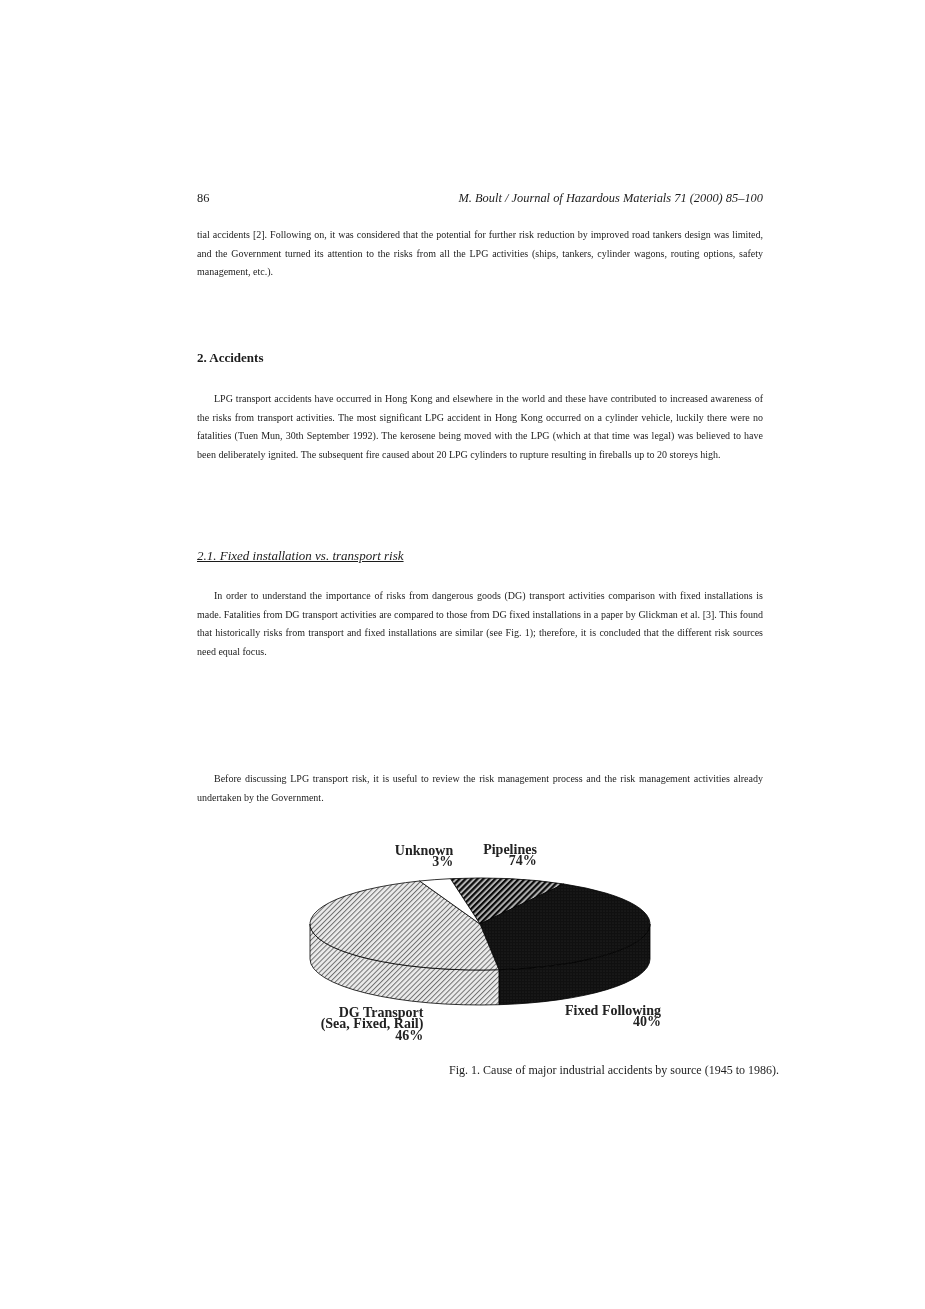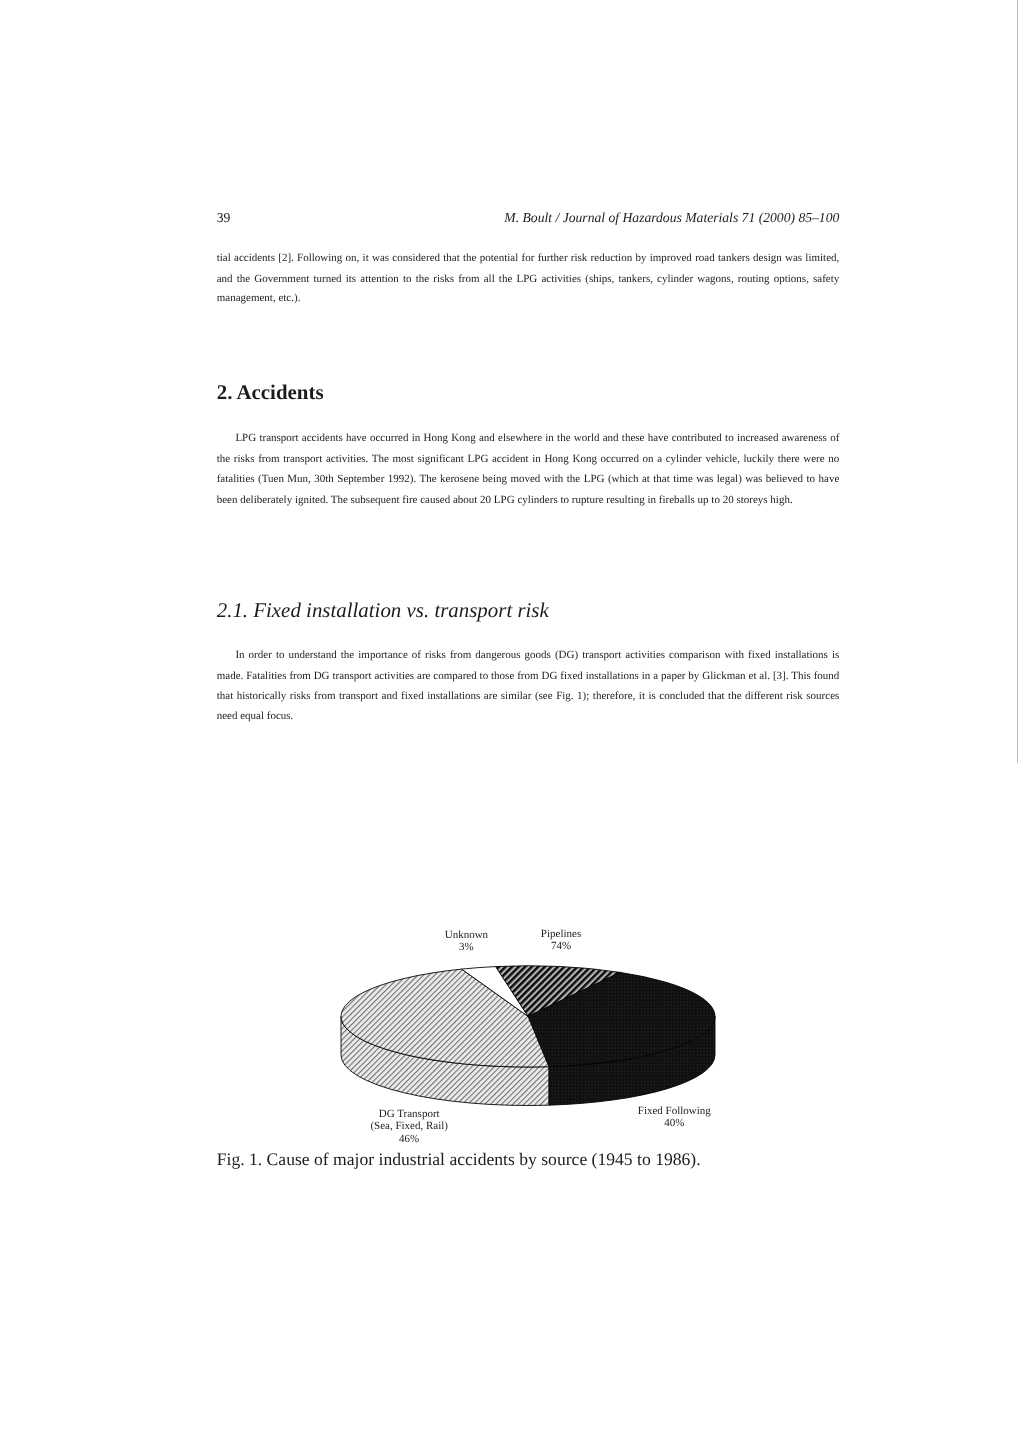--- a/index.html
+++ b/index.html
@@ -27,63 +27,65 @@
   .indent{text-indent:17px;}
   .p1{top:226px;}
   .h-accidents{top:349px;}
   .p2{top:390px;}
   .h-sub{top:547px;}
   .p3{top:587px;}
   .h-risk{top:731px;}
   .p4{top:770px;}
   .sechead{
     left:197px;width:566px;margin:0;
-    font-size:19px;line-height:18px;
+    font-size:13px;line-height:18px;
     font-weight:bold;text-align:left;
   }
-  .subhead{font-weight:normal;font-style:italic;}
+  .subhead{font-weight:normal;font-style:italic;text-decoration:underline;}
   .figure{
     top:838px;left:0;width:925px;height:212px;
   }
   .figure svg{position:absolute;left:0;top:0;}
   .plabel{
     position:absolute;
     transform:translateX(-50%);
-    text-align:center;
-    font-size:10px;line-height:11.3px;
+    text-align:right;
+    font-size:14px;line-height:11.3px;
     color:#222;
     white-space:nowrap;
+    font-weight:bold;
   }
   .lbl-unknown{left:424px;top:7px;}
   .lbl-pipelines{left:510px;top:6px;}
   .lbl-dg{left:372px;top:169px;}
   .lbl-fixed{left:613px;top:167px;}
   .figcap{
-    top:1047px;left:197px;width:566px;margin:0;
-    font-size:16px;line-height:15px;text-align:left;
+    top:1047px;left:197px;width:566px;margin:16px;
+    font-size:12px;line-height:15px;text-align:right;
   }
 </style>
 </head>
 <body>
 
 <div class="page">
 
   <div class="abs runhead">
-    <span class="pageno">39</span>
+    <span class="pageno">86</span>
     <span class="rh-title">M. Boult / Journal of Hazardous Materials 71 (2000) 85–100</span>
   </div>
 
   <p class="abs bodypara p1">tial accidents [2]. Following on, it was considered that the potential for further risk reduction by improved road tankers design was limited, and the Government turned its attention to the risks from all the LPG activities (ships, tankers, cylinder wagons, routing options, safety management, etc.).</p>
 
   <h2 class="abs sechead h-accidents">2. Accidents</h2>
   <p class="abs bodypara indent p2">LPG transport accidents have occurred in Hong Kong and elsewhere in the world and these have contributed to increased awareness of the risks from transport activities. The most significant LPG accident in Hong Kong occurred on a cylinder vehicle, luckily there were no fatalities (Tuen Mun, 30th September 1992). The kerosene being moved with the LPG (which at that time was legal) was believed to have been deliberately ignited. The subsequent fire caused about 20 LPG cylinders to rupture resulting in fireballs up to 20 storeys high.</p>
 
   <h3 class="abs sechead subhead h-sub">2.1. Fixed installation vs. transport risk</h3>
   <p class="abs bodypara indent p3">In order to understand the importance of risks from dangerous goods (DG) transport activities comparison with fixed installations is made. Fatalities from DG transport activities are compared to those from DG fixed installations in a paper by Glickman et al. [3]. This found that historically risks from transport and fixed installations are similar (see Fig. 1); therefore, it is concluded that the different risk sources need equal focus.</p>
 
+  <p class="abs bodypara indent p4">Before discussing LPG transport risk, it is useful to review the risk management process and the risk management activities already undertaken by the Government.</p>
 
   <div class="abs figure">
     <svg id="pie-svg" width="925" height="182" viewBox="0 0 925 182" xmlns="http://www.w3.org/2000/svg">
       <defs>
         <pattern id="hatchLight" patternUnits="userSpaceOnUse" width="3.6" height="3.6" patternTransform="rotate(-45)">
           <rect width="3.6" height="3.6" fill="#ebebeb"></rect>
           <rect width="3.6" height="1" fill="#6f6f6f"></rect>
         </pattern>
         <pattern id="hatchDark" patternUnits="userSpaceOnUse" width="4.2" height="4.2" patternTransform="rotate(-45)">
           <rect width="4.2" height="4.2" fill="#b2b2b2"></rect>

